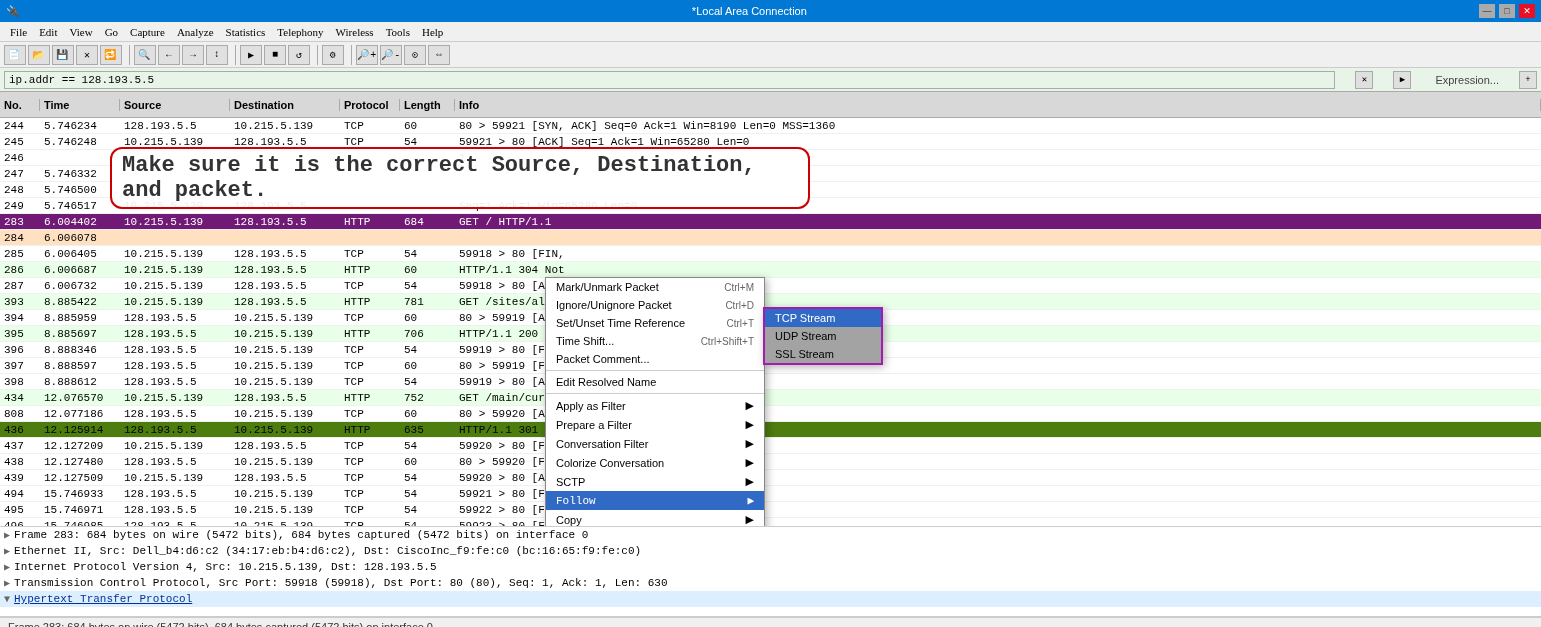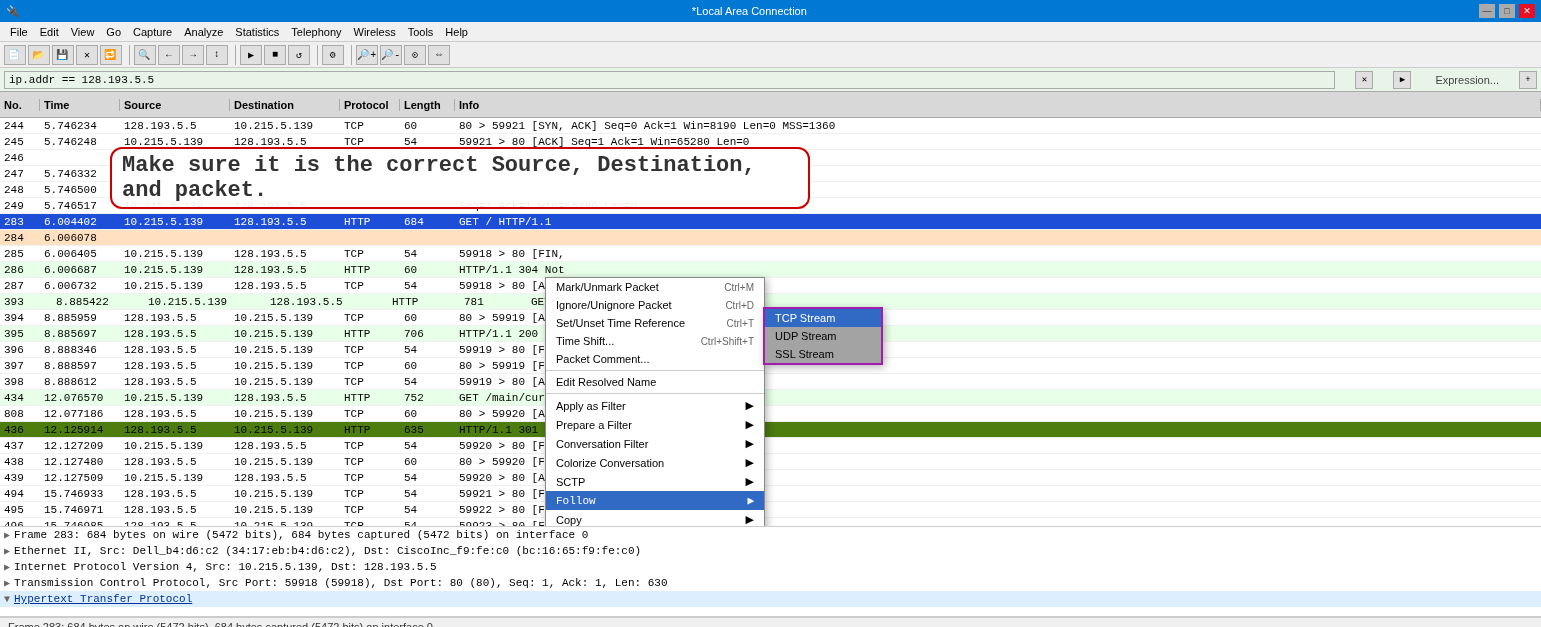--- a/index.html
+++ b/index.html
@@ -22,21 +22,21 @@
     .title-btn:last-child { background: #e81123; color: white; }
 
     
     .menu-bar {
       background: #f0f0f0;
       height: 20px;
       display: flex;
       align-items: center;
       padding: 0 4px;
       border-bottom: 1px solid #ccc;
-      font-family: Liberation Sans, sans-serif;
+      font-family: Liberation Serif, serif;
       font-size: 11px;
     }
     .menu-item { padding: 2px 6px; cursor: pointer; }
 
     
     .toolbar {
       background: #f0f0f0;
       height: 26px;
       display: flex;
       align-items: center;
@@ -334,21 +334,21 @@
     </div>
       <div class="packet-row">
       <div class="cell">249</div>
       <div class="cell">5.746517</div>
       <div class="cell">10.215.5.139</div>
       <div class="cell">128.193.5.5</div>
       <div class="cell"></div>
       <div class="cell"></div>
       <div class="cell">Seq=1 Ack=1 Win=65280 Len=0</div>
     </div>
-      <div class="packet-row" style="background: #1d4ed8; color: white;">
+      <div class="packet-row" style="background: #701a75; color: white;">
       <div class="cell">283</div>
       <div class="cell">6.004402</div>
       <div class="cell">10.215.5.139</div>
       <div class="cell">128.193.5.5</div>
       <div class="cell">HTTP</div>
       <div class="cell">684</div>
       <div class="cell">GET / HTTP/1.1</div>
     </div>
       <div class="packet-row" style="background: rgb(255, 224, 192);">
       <div class="cell">284</div>
@@ -379,21 +379,21 @@
     </div>
       <div class="packet-row">
       <div class="cell">287</div>
       <div class="cell">6.006732</div>
       <div class="cell">10.215.5.139</div>
       <div class="cell">128.193.5.5</div>
       <div class="cell">TCP</div>
       <div class="cell">54</div>
       <div class="cell">59918 &gt; 80 [ACK]</div>
     </div>
-      <div class="packet-row" style="background: rgb(232, 255, 232); gap: 12px;">
+      <div class="packet-row" style="background: rgb(232, 255, 232);">
       <div class="cell">393</div>
       <div class="cell">8.885422</div>
       <div class="cell">10.215.5.139</div>
       <div class="cell">128.193.5.5</div>
       <div class="cell">HTTP</div>
       <div class="cell">781</div>
       <div class="cell">GET /sites/all/t</div>
     </div>
       <div class="packet-row">
       <div class="cell">394</div>

